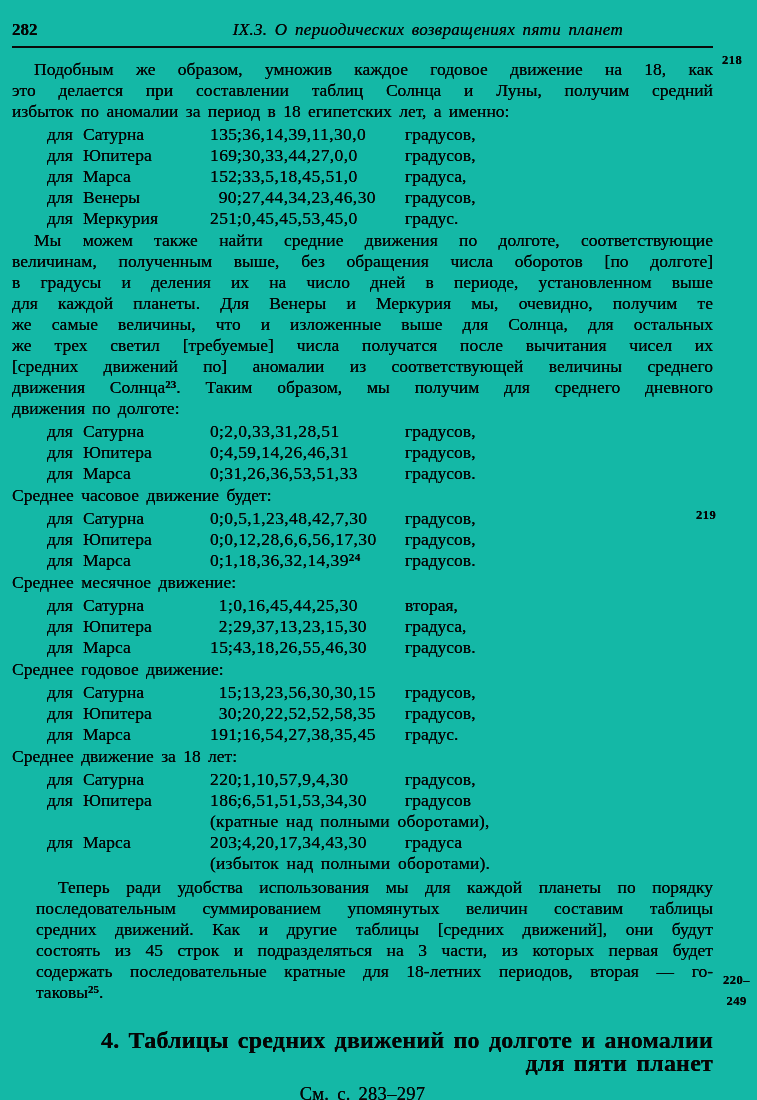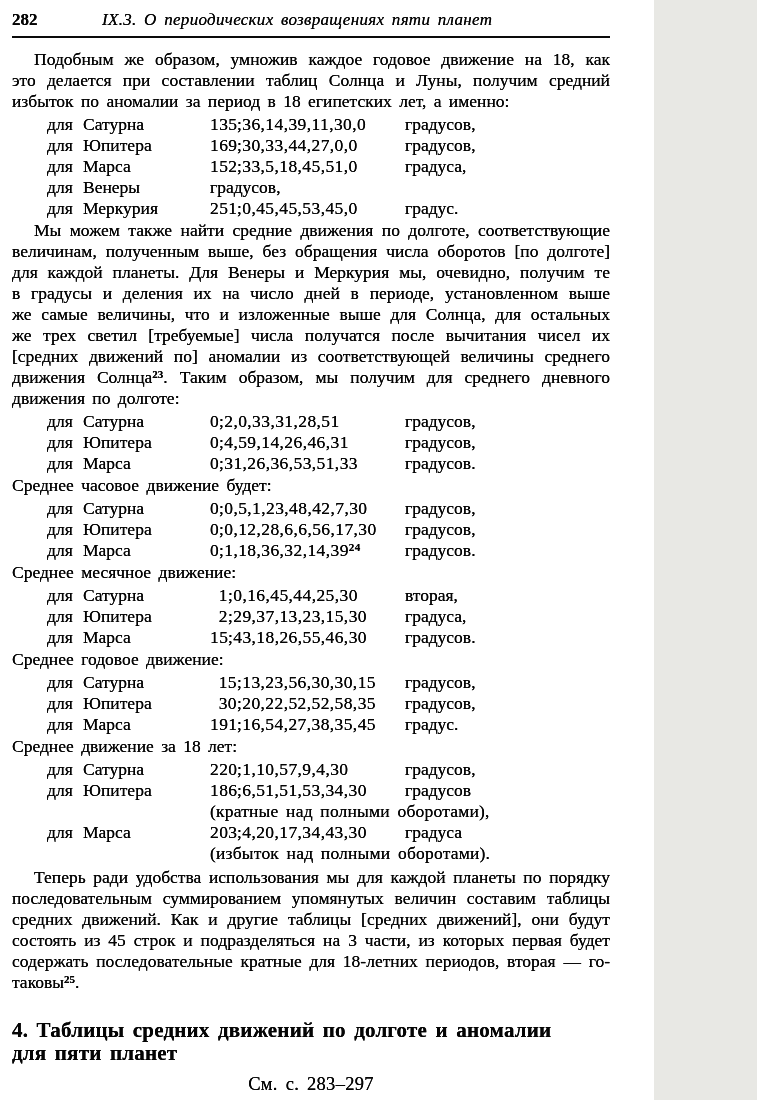--- a/index.html
+++ b/index.html
@@ -1,33 +1,33 @@
 <!DOCTYPE html>
 <html lang="ru"><head>
 <meta charset="utf-8">
 <style>
   html,body{margin:0;padding:0;background:#e8e8e4;}
   .page{
     position:relative;
-    width:654px;height:1100px;
+    width:757px;height:1100px;
     box-sizing:border-box;
-    background:#ffffff;
+    background:#14b8a6;
     color:#050505;
     font-family:"Liberation Serif","DejaVu Serif",serif;
     font-size:17.5px;
     line-height:21px;
-    padding:9px 44px 0 12px;
+    padding:19px 44px 0 12px;
     overflow:hidden;
     word-spacing:3px;
     text-shadow:0 0 0.35px #000;
   }
   
   .header{display:flex;align-items:baseline;height:22px;}
   .page-num{font-weight:bold;font-size:17px;width:90px;}
-  .running-title{flex:1;text-align:left;font-style:italic;font-size:17px;letter-spacing:0.3px;}
+  .running-title{flex:1;text-align:right;font-style:italic;font-size:17px;letter-spacing:0.3px;}
   .rule{border:none;border-top:2px solid #0a0a0a;margin:5px 0 0 0;}
   
   .para{margin:0;}
   .para.pfirstgap{margin-top:11px;}
   .pline{text-align:justify;text-align-last:justify;}
   .pline.first{text-indent:22px;}
   .pline.last{text-align-last:left;}
   sup{font-size:11px;line-height:0;vertical-align:5px;font-weight:bold;}
   
   .mtable{margin:2px 0 1px 0;}
@@ -38,21 +38,21 @@
   .w2 .int{width:18px;}
   .w3 .int{width:27px;font-family:Liberation Serif, serif;}
   .c-note{grid-column:3/5;letter-spacing:0.2px;}
   .subhead{margin:1px 0;}
   
   .margin-note{position:absolute;font-weight:bold;font-size:12.5px;letter-spacing:0.5px;text-align:center;}
   .mn-218{left:722px;top:50px;}
   .mn-219{left:696px;top:505px;}
   .mn-220{left:716px;top:970px;}
   
-  .section-heading{margin-top:26px;text-align:left;font-weight:bold;font-size:21px;line-height:23px;letter-spacing:0.2px;}
+  .section-heading{margin-top:26px;text-align:right;font-weight:bold;font-size:24px;line-height:23px;letter-spacing:0.2px;}
   .see-ref{margin-top:9px;text-align:center;font-size:18.5px;letter-spacing:0.3px;}
 </style>
 </head>
 <body>
 
 <div class="page">
 
   <div class="header">
     <span class="page-num">282</span>
     <span class="running-title">IX.3. О периодических возвращениях пяти планет</span>
@@ -85,35 +85,36 @@
     </div>
     <div class="trow">
       <span class="c-pre">для</span>
       <span class="c-planet">Марса</span>
       <span class="c-num"><span class="int">152</span><span class="frac">;33,5,18,45,51,0</span></span>
       <span class="c-unit">градуса,</span>
     </div>
     <div class="trow">
       <span class="c-pre">для</span>
       <span class="c-planet">Венеры</span>
+      <span class="c-num"><span class="int">90</span><span class="frac">;27,44,34,23,46,30</span></span>
       <span class="c-unit">градусов,</span>
     </div>
     <div class="trow">
       <span class="c-pre">для</span>
       <span class="c-planet">Меркурия</span>
       <span class="c-num"><span class="int">251</span><span class="frac">;0,45,45,53,45,0</span></span>
       <span class="c-unit">градус.</span>
     </div>
   </div>
 
   <div class="para">
     <div class="pline first">Мы можем также найти средние движения по долготе, соответствующие</div>
     <div class="pline">величинам, полученным выше, без обращения числа оборотов [по долготе]</div>
+    <div class="pline">в градусы и деления их на число дней в периоде, установленном выше</div>
     <div class="pline">для каждой планеты. Для Венеры и Меркурия мы, очевидно, получим те</div>
-    <div class="pline">в градусы и деления их на число дней в периоде, установленном выше</div>
     <div class="pline">же самые величины, что и изложенные выше для Солнца, для остальных</div>
     <div class="pline">же трех светил [требуемые] числа получатся после вычитания чисел их</div>
     <div class="pline">[средних движений по] аномалии из соответствующей величины среднего</div>
     <div class="pline">движения Солнца<sup>23</sup>. Таким образом, мы получим для среднего дневного</div>
     <div class="pline last">движения по долготе:</div>
   </div>
 
   <div class="mtable w1">
     <div class="trow">
       <span class="c-pre">для</span>
@@ -230,21 +231,21 @@
       <span class="c-num"><span class="int">203</span><span class="frac">;4,20,17,34,43,30</span></span>
       <span class="c-unit">градуса</span>
     </div>
     <div class="trow">
       <span class="c-pre"></span>
       <span class="c-planet"></span>
       <span class="c-note">(избыток над полными оборотами).</span>
     </div>
   </div>
 
-  <div class="para" style="margin-top:3px;">
+  <div class="para" style="margin-top:3px;margin-left:24px;">
     <div class="pline first">Теперь ради удобства использования мы для каждой планеты по порядку</div>
     <div class="pline">последовательным суммированием упомянутых величин составим таблицы</div>
     <div class="pline">средних движений. Как и другие таблицы [средних движений], они будут</div>
     <div class="pline">состоять из 45 строк и подразделяться на 3 части, из которых первая будет</div>
     <div class="pline">содержать последовательные кратные для 18-летних периодов, вторая — го-</div>
     <div class="pline last">таковы<sup>25</sup>.</div>
   </div>
 
   <div class="section-heading">
     <div>4. Таблицы средних движений по долготе и аномалии</div>

